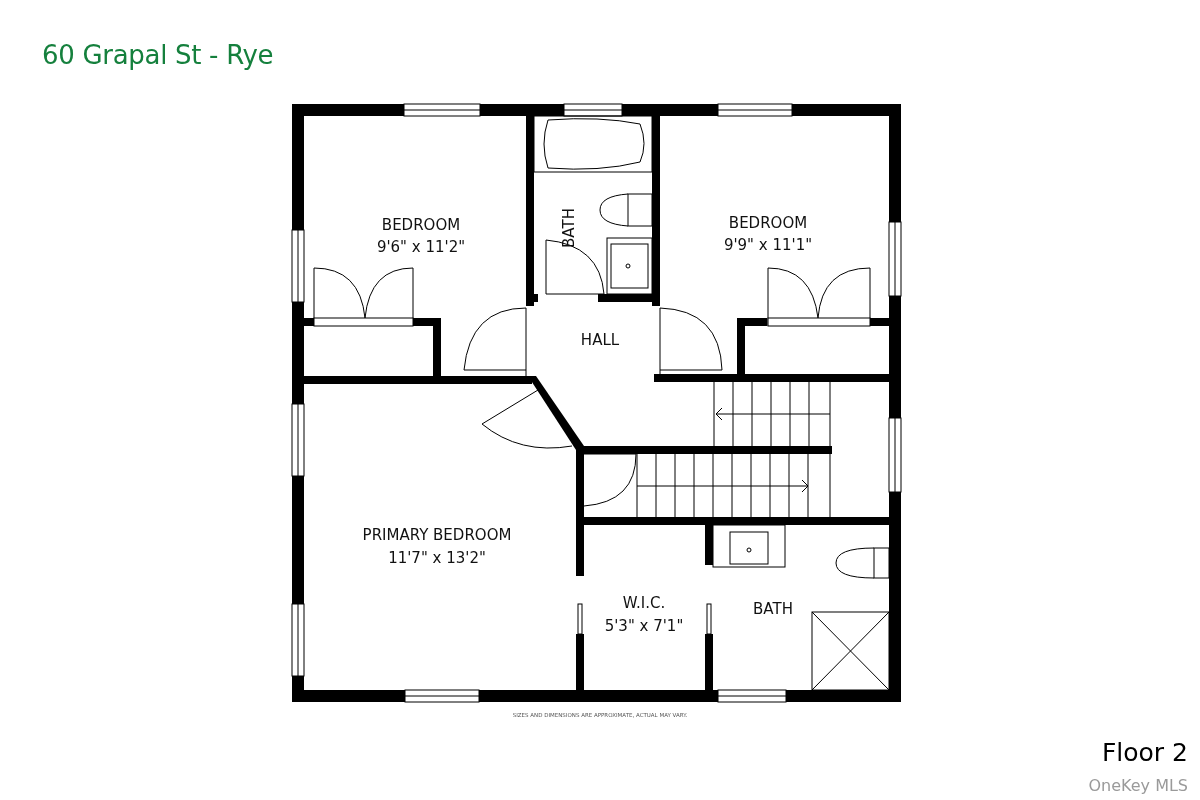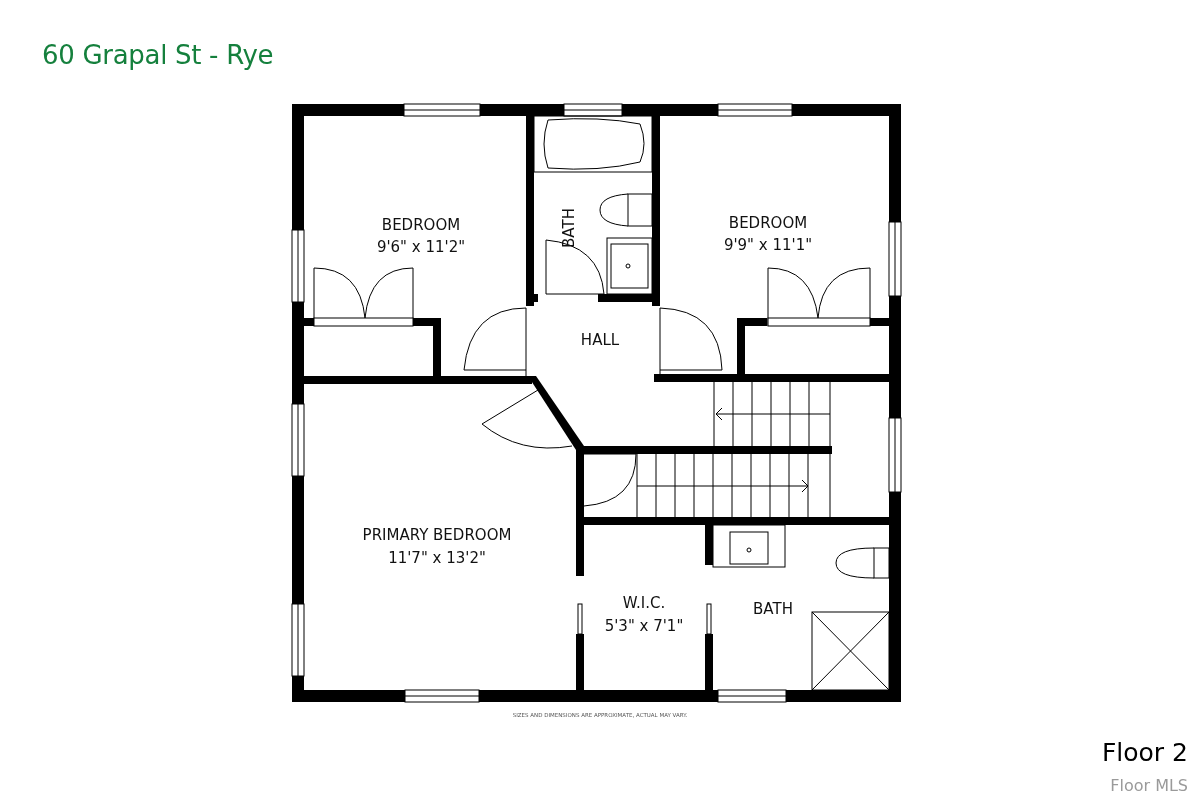--- a/index.html
+++ b/index.html
@@ -145,13 +145,13 @@
   <text class="rl" x="600" y="345">HALL</text>
   <text class="rl" x="437" y="540">PRIMARY BEDROOM</text>
   <text class="rl" x="437" y="563">11'7" x 13'2"</text>
   <text class="rl" x="644" y="608">W.I.C.</text>
   <text class="rl" x="644" y="631">5'3" x 7'1"</text>
   <text class="rl" x="773" y="614">BATH</text>
 </svg>
 
 <div class="disclaimer">SIZES AND DIMENSIONS ARE APPROXIMATE, ACTUAL MAY VARY.</div>
 <div class="floor">Floor 2</div>
-<div class="mls">Floor MLS</div>
+<div class="mls">OneKey MLS</div>
 
 </body></html>

